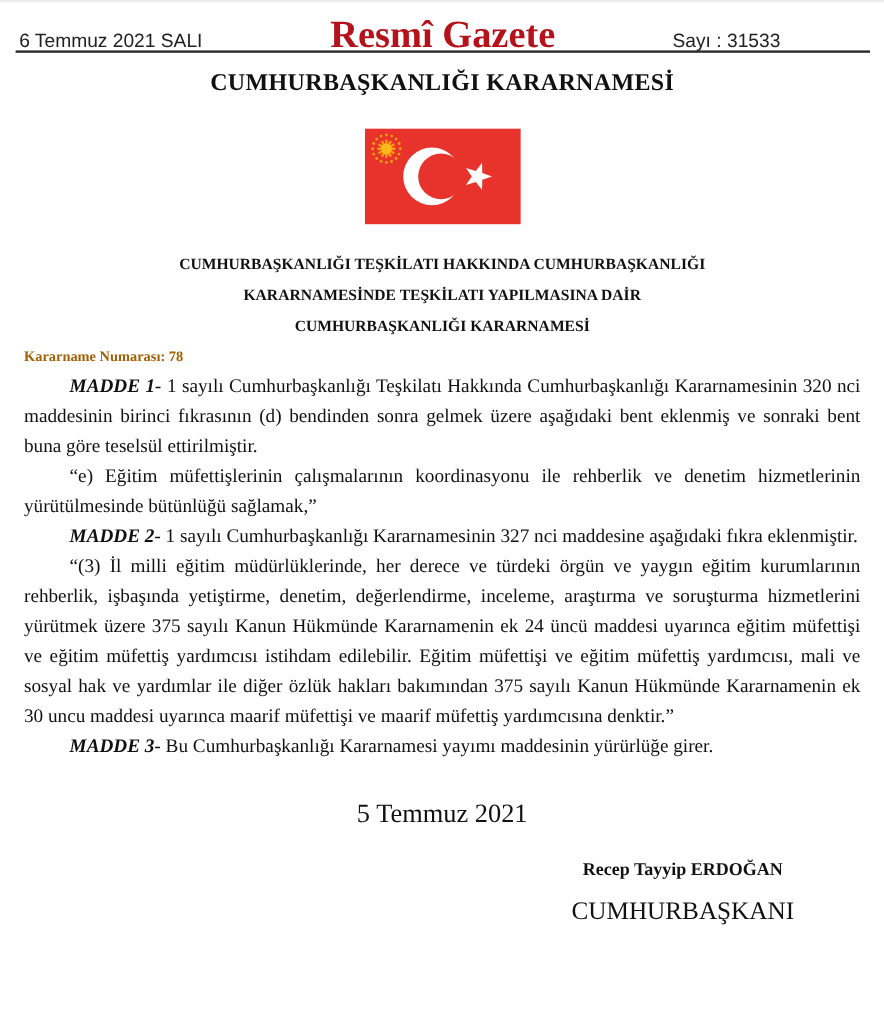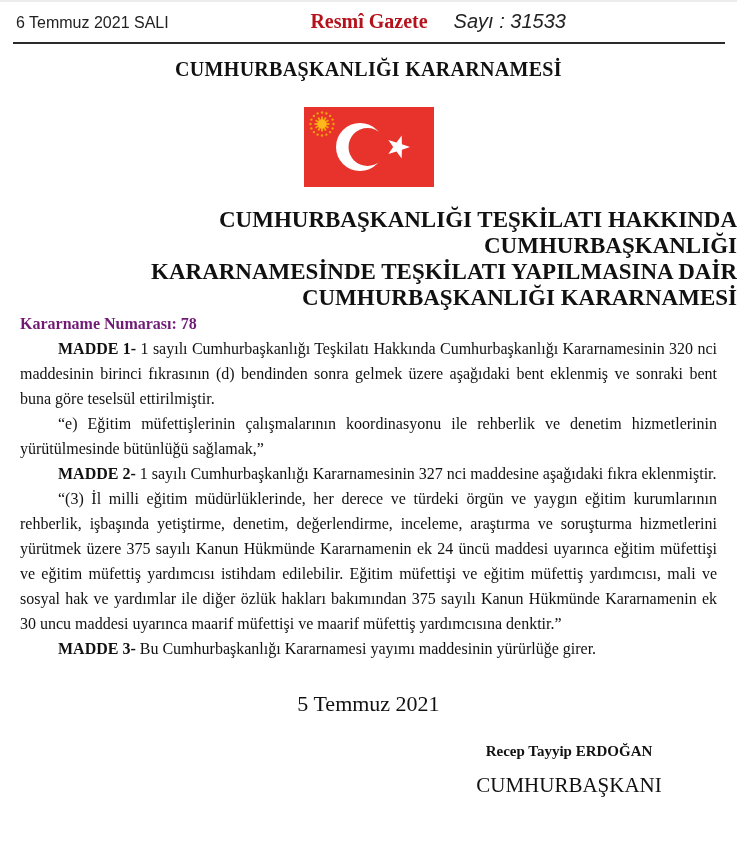--- a/index.html
+++ b/index.html
@@ -28,31 +28,30 @@
     flex: 1;
     font-family: "Liberation Sans", sans-serif;
     font-size: 16px;
     color: #222;
     text-align: left;
   }
   .m-title {
     flex: 0 0 auto;
     font-family: "Liberation Serif", serif;
     font-weight: bold;
-    font-size: 20px;
+    font-size: 32px;
     color: #B5121B;
     text-align: left;
   }
   .m-issue {
     flex: 1;
     font-family: "Liberation Sans", sans-serif;
-    font-size: 20px;
+    font-size: 16px;
     color: #222;
-    text-align: left;
-    font-style: italic;
+    text-align: center;
   }
   .rule {
     border-top: 2px solid #2b2b2b;
     margin: 4px 12px 0 13px;
   }
   .section-heading {
     margin-top: 14px;
     text-align: center;
     font-weight: bold;
     font-size: 20px;
@@ -65,42 +64,42 @@
     line-height: 0;
   }
   .flag-wrap svg { display: inline-block; }
   .flag-red { fill: #E8332C; }
   .flag-white { fill: #ffffff; }
   .sun-core { fill: #FFB81C; }
   .sun-ray { stroke: #F2A007; stroke-width: 2; }
   .sun-dot { fill: #F2A007; }
   .decree-title {
     margin-top: 20px;
-    text-align: right;
-    font-weight: bold;
-    font-size: 23px;
+    text-align: center;
+    font-weight: bold;
+    font-size: 13px;
     line-height: 26px;
     color: #111;
   }
   .decree-number {
     margin: 0 20px;
     font-weight: bold;
-    font-size: 16px;
+    font-size: 12px;
     line-height: 25px;
-    color: #701a75;
+    color: #a16207;
   }
   .body-par {
     margin: 0 20px;
     font-size: 16px;
     line-height: 25px;
     text-align: justify;
     text-indent: 38px;
     color: #111;
   }
-  .body-par .lead { font-weight: bold; }
+  .body-par .lead { font-weight: bold; font-style: italic; }
   .sign-date {
     margin-top: 30px;
     text-align: center;
     font-size: 22px;
     color: #111;
   }
   .signature {
     margin: 26px 18px 0 auto;
     width: 300px;
     text-align: center;

